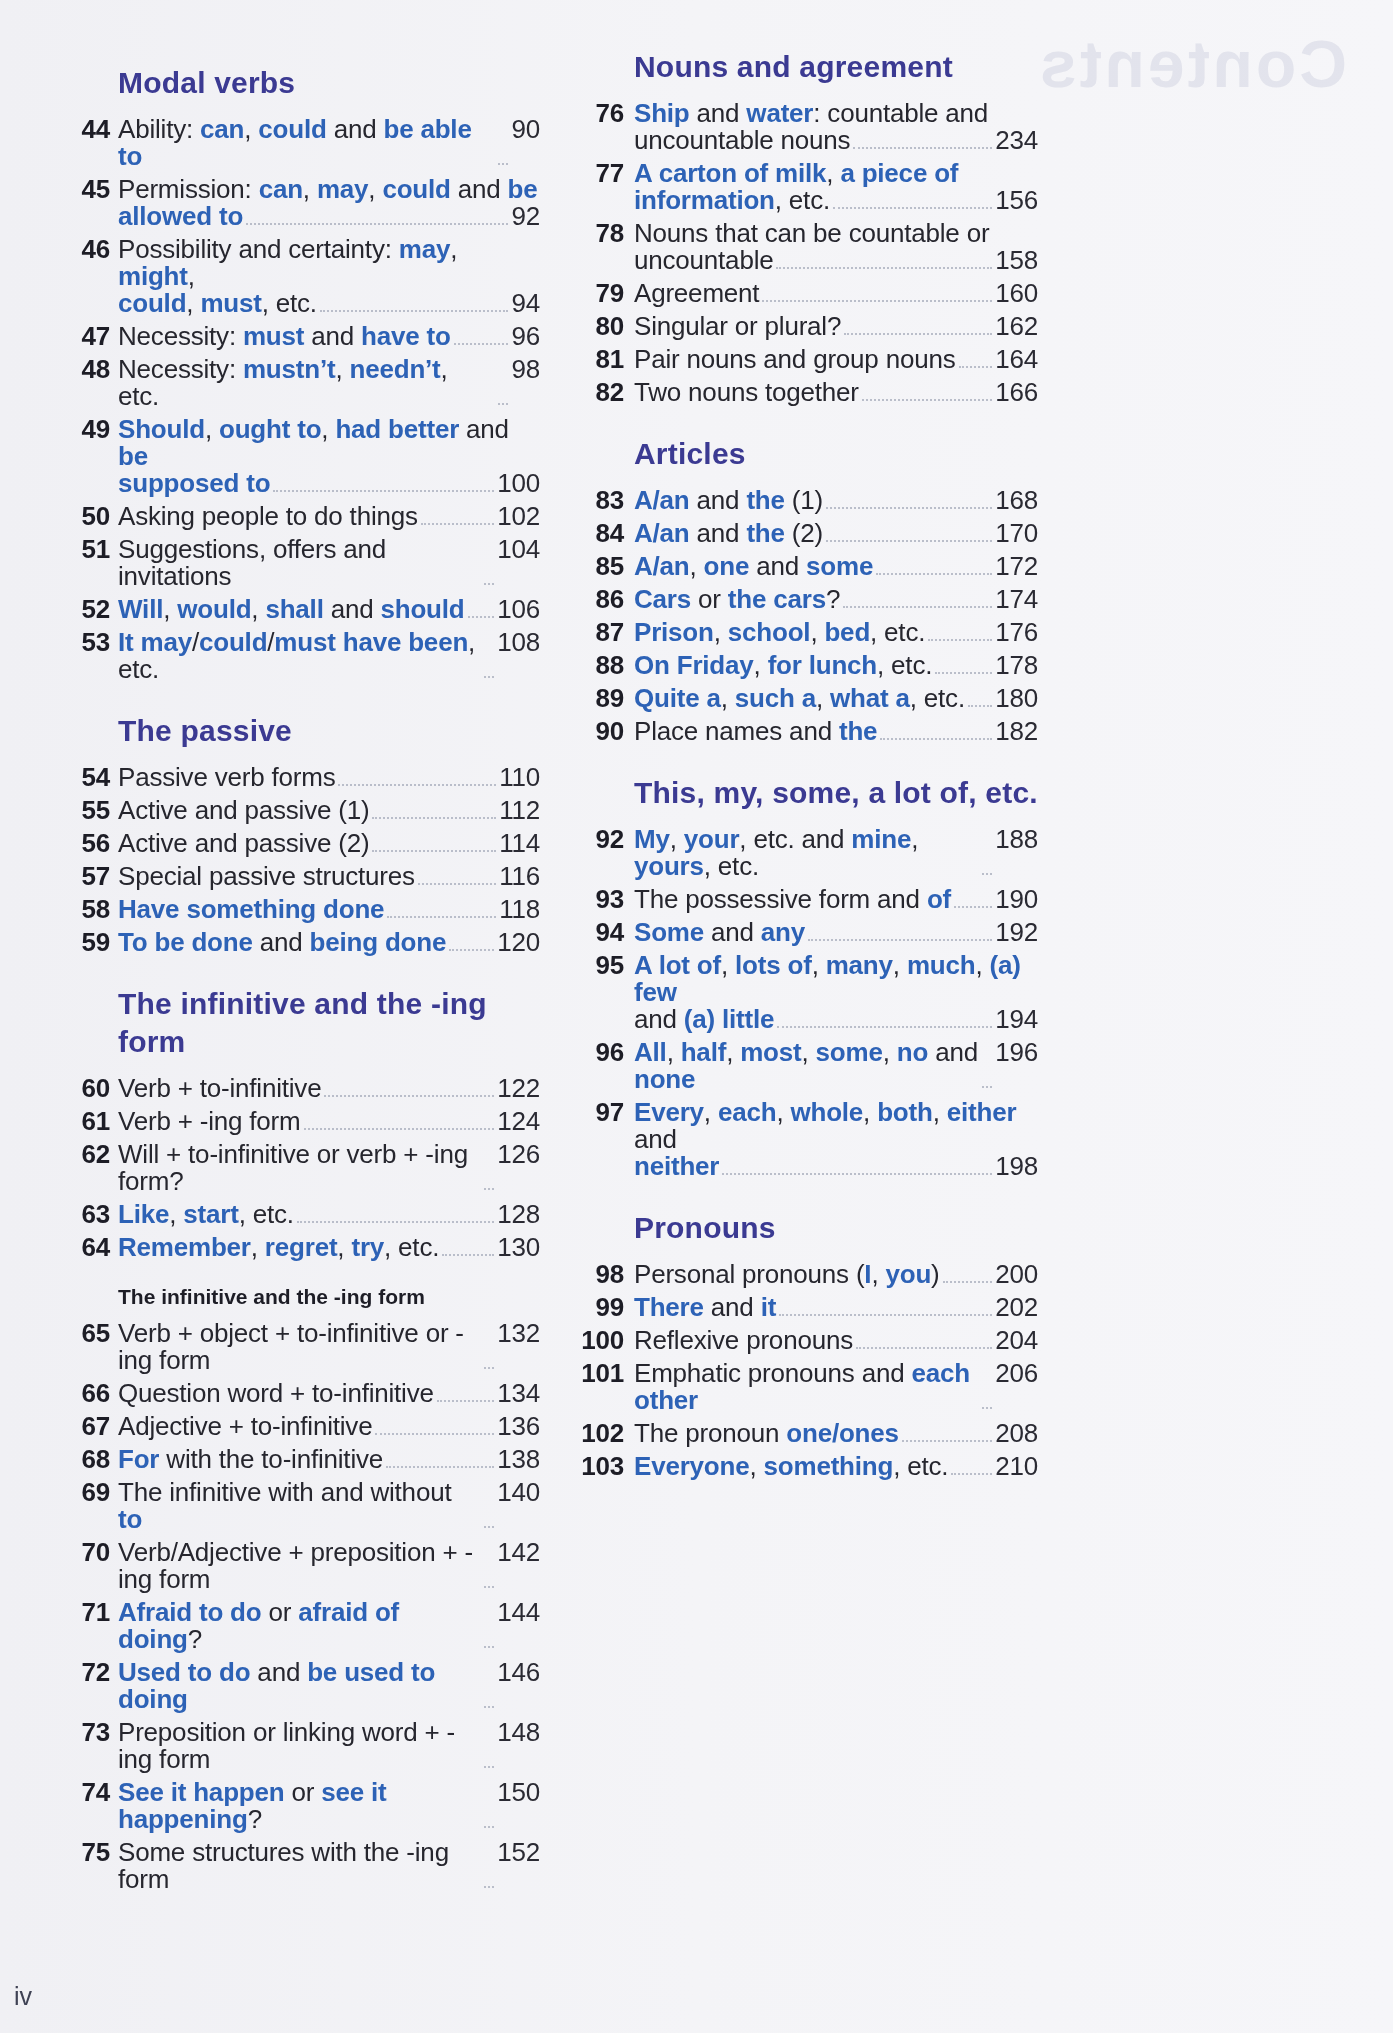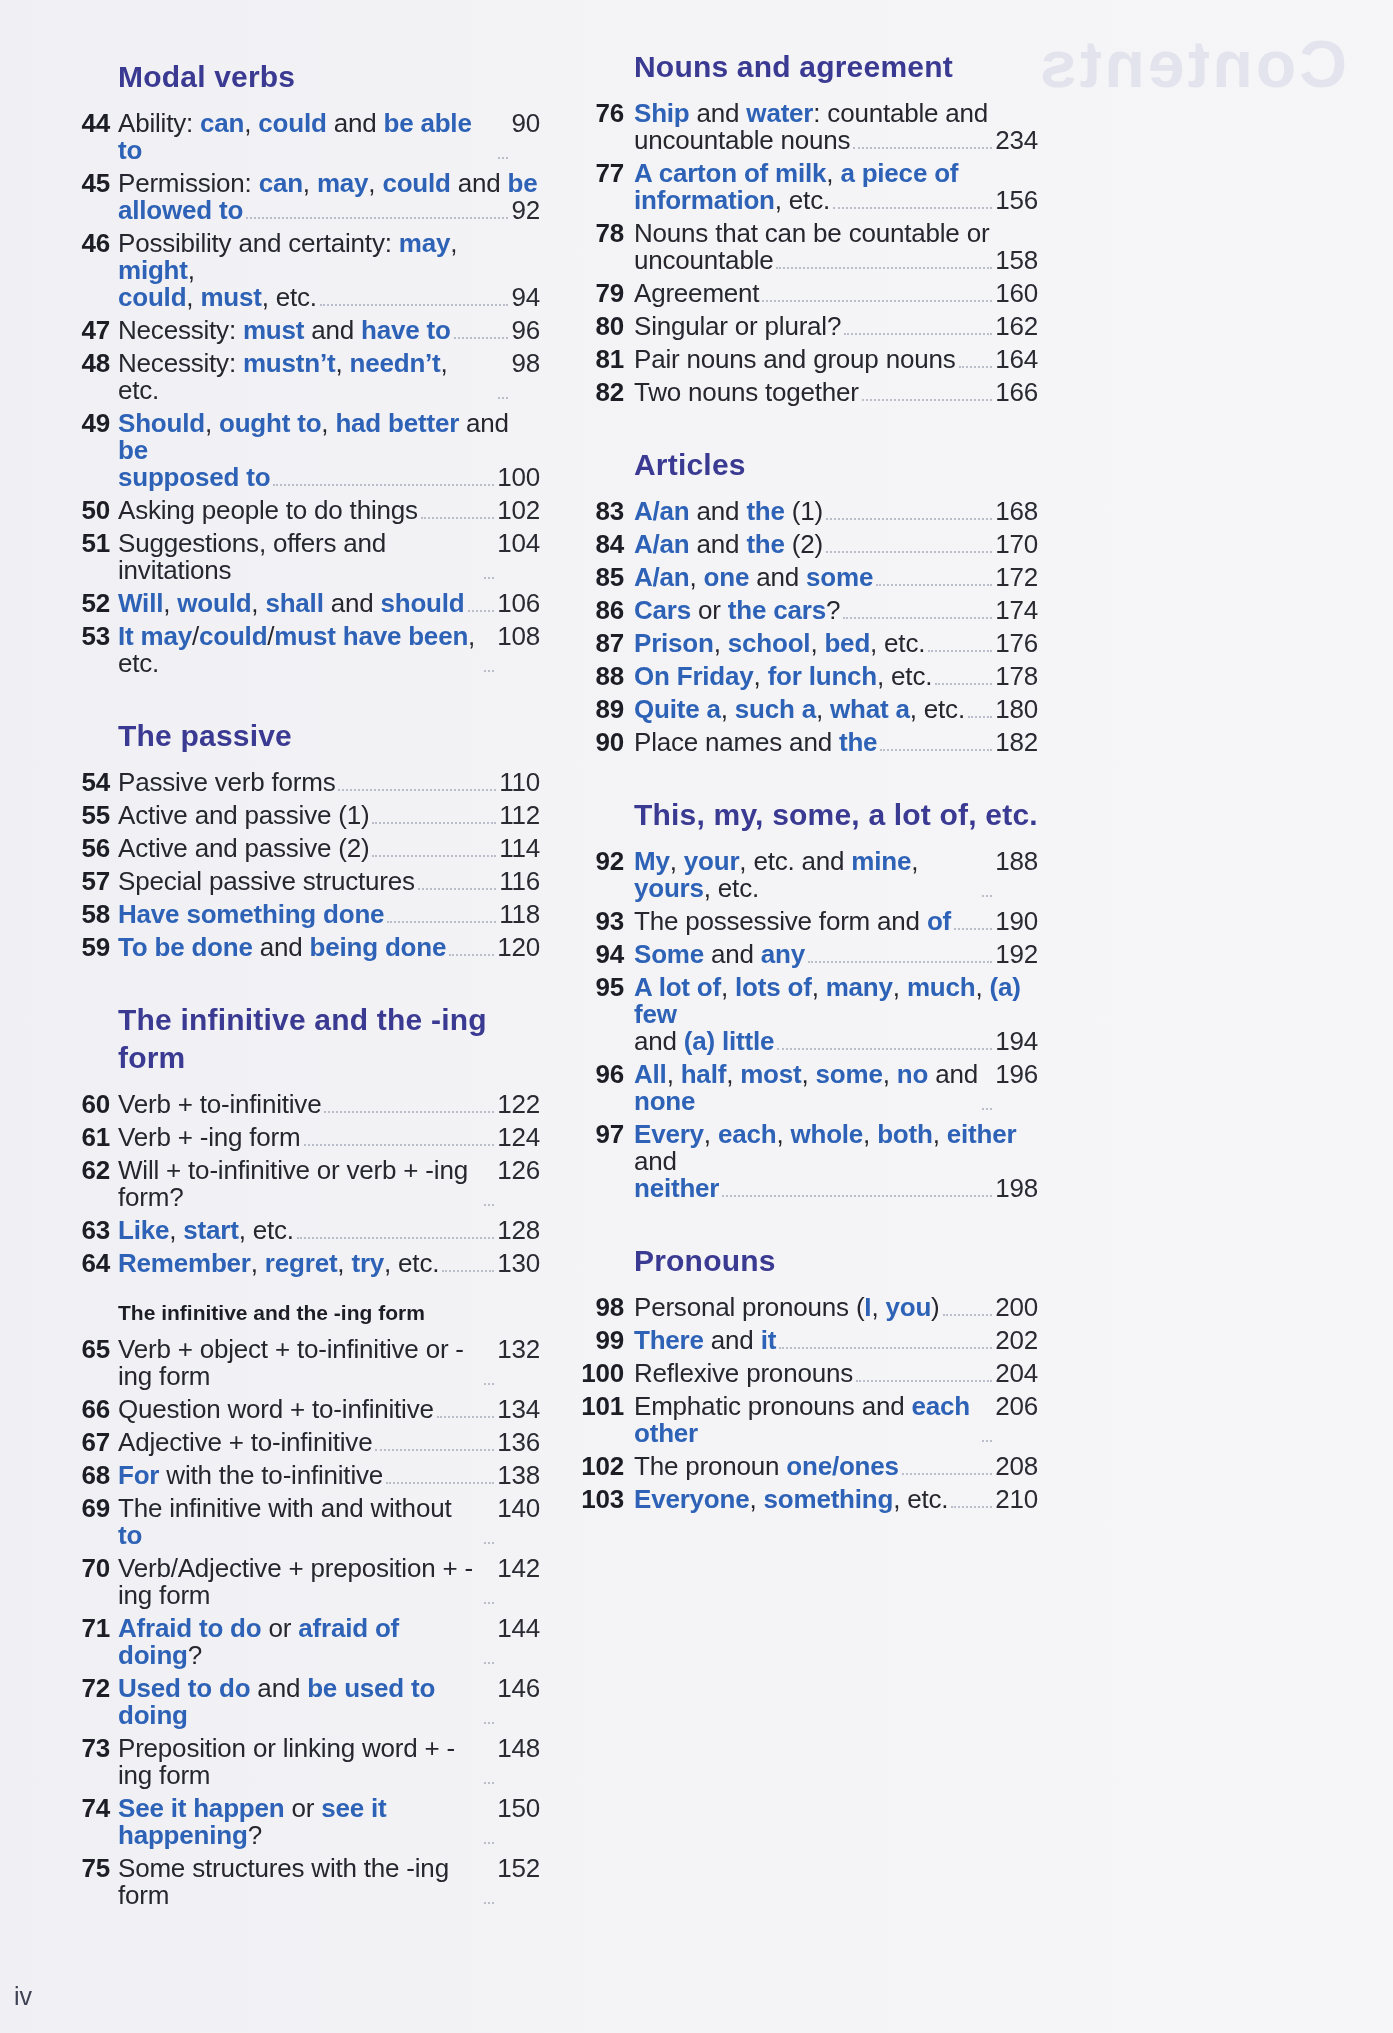--- a/index.html
+++ b/index.html
@@ -8,22 +8,22 @@
     width:1393px;height:2033px;
     background:linear-gradient(90deg,#f0f0f4 0%,#f4f4f7 50%,#f6f6f9 100%);
     font-family:"Liberation Sans", sans-serif;
     color:#26262e;
     overflow:hidden;
   }
   .col{position:absolute;top:48px;}
   .col-left{left:78px;width:462px;}
   .col-right{left:580px;width:458px;}
 
-  .section{margin-top:40px;}
-  .section.first{margin-top:10px;}
+  .section{margin-top:29px;}
+  .section.first{margin-top:16px;}
   .col-right .section{}
   .col-right .section.first{margin-top:0;}
 
   .heading{
     margin:0 0 14px 40px;
     font-size:30px;line-height:38px;
     font-weight:700;
     color:#3b3a92;
     letter-spacing:.2px;
   }

